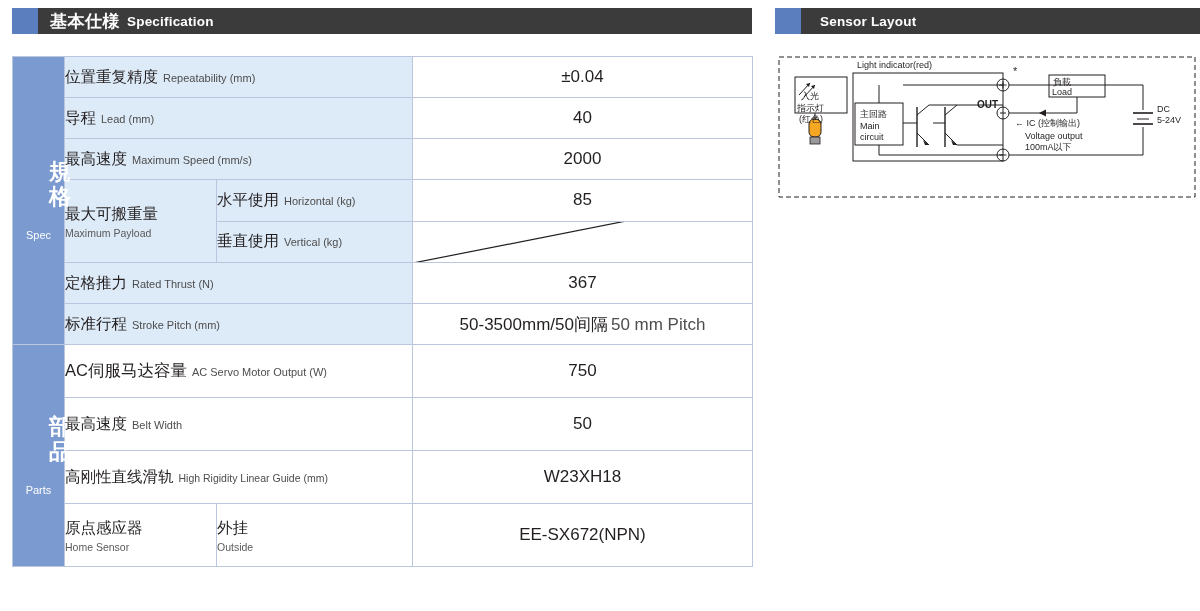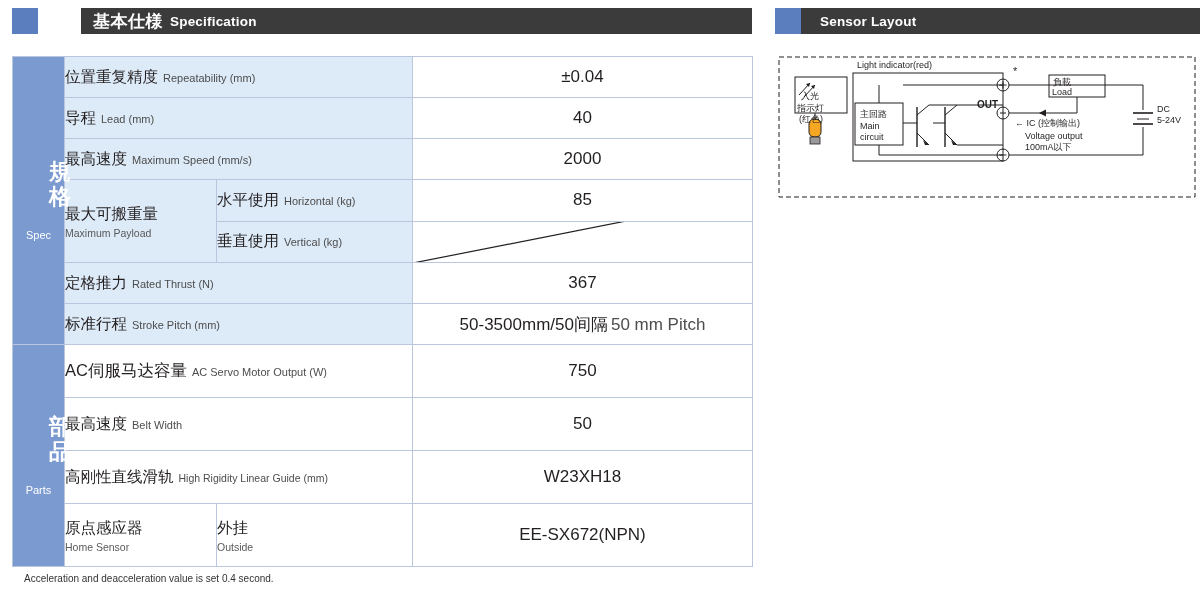--- a/index.html
+++ b/index.html
@@ -42,21 +42,21 @@
     letter-spacing: 0.5px;
   }
   .hdr-en {
     color: #ffffff;
     font-size: 13.5px;
     font-weight: bold;
     margin-left: 7px;
     letter-spacing: 0.2px;
   }
 
-  #hdr-spec { left: 12px; top: 8px; width: 740px; gap: 43px; }
+  #hdr-spec { left: 12px; top: 8px; width: 740px; }
   #hdr-sensor { left: 775px; top: 8px; width: 425px; }
 
   
   .spec-table {
     position: absolute;
     left: 12px;
     top: 56px;
     width: 740px;
     border-collapse: collapse;
     table-layout: fixed;
@@ -320,21 +320,20 @@
           <span class="lbl-cn">外挂</span>
           <span class="lbl-en">Outside</span>
         </span>
       </td>
       <td class="val">EE-SX672(NPN)</td>
     </tr>
   </tbody>
 </table>
 
 <div class="footnote">
-  <span class="fn-en">Acceleration and deacceleration value is set 0.4 second.</span>
 </div>
 
 <div class="sensor-box">
   <svg width="420" height="145" viewBox="0 0 420 145">
 
     <rect x="2" y="2" width="416" height="140" fill="none" stroke="#231f20" stroke-width="1" stroke-dasharray="5,3"></rect>
 
     <rect x="18" y="22" width="52" height="36" fill="none" stroke="#231f20" stroke-width="1"></rect>
 
     <line x1="22" y1="40" x2="33" y2="28" stroke="#231f20" stroke-width="1"></line>

